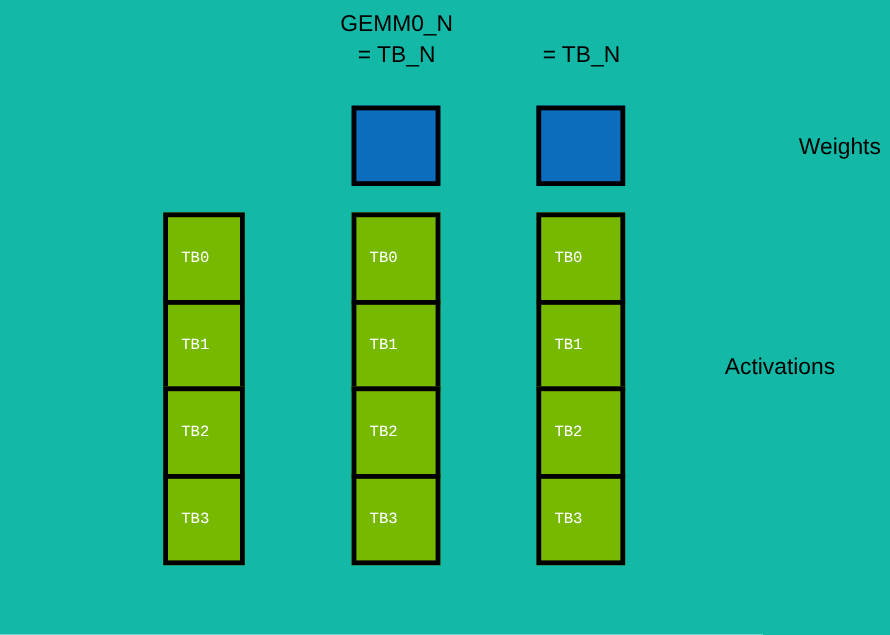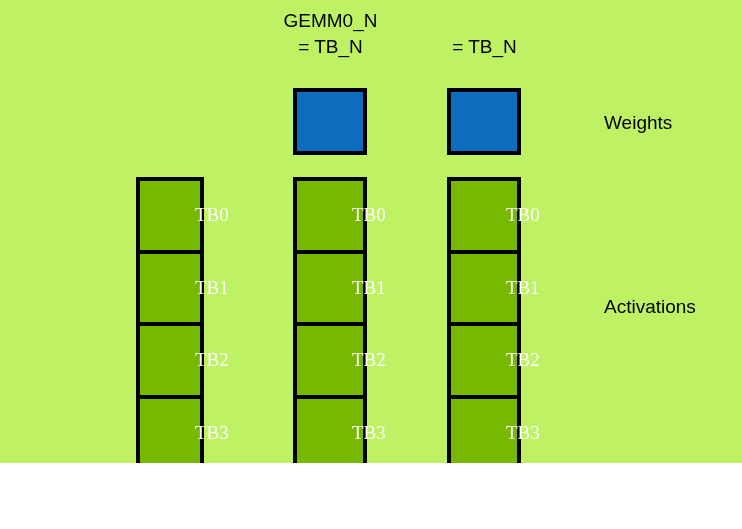--- a/index.html
+++ b/index.html
@@ -7,22 +7,22 @@
     margin: 0;
     padding: 0;
     background: #ffffff;
   }
   body {
     font-family: "Liberation Sans", sans-serif;
   }
   #canvas {
     position: relative;
     width: 742px;
-    height: 463px;
-    background: #bef264;
+    height: 529px;
+    background: #14b8a6;
     overflow: hidden;
   }
 
   
   .label {
     position: absolute;
     color: #000000;
     font-family: "Liberation Sans", sans-serif;
     font-size: 19px;
     line-height: 25px;
@@ -46,21 +46,21 @@
     left: 412px;
     top: 8px;
     width: 145px;
   }
 
   
   #weights-label {
     left: 604px;
     top: 110px;
     width: 130px;
-    text-align: left;
+    text-align: right;
   }
   #activations-label {
     left: 604px;
     top: 294px;
     width: 140px;
     text-align: left;
   }
 
   
   #gemm-m-label {
@@ -117,25 +117,24 @@
   }
   .tb-cell:last-child {
     margin-bottom: 0;
   }
   .tb-cell-label {
     position: absolute;
     left: 11px;
     top: 50%;
     transform: translateY(-50%);
     color: #ffffff;
-    font-family: Liberation Serif, serif;
-    font-size: 19px;
+    font-family: Liberation Mono, monospace;
+    font-size: 13px;
     line-height: 22px;
     white-space: pre;
-    margin-left: 44px;
   }
 </style>
 </head>
 <body>
 
 <div id="canvas">
 
   <div class="label center two-line" id="gemm0-n-label"><span>GEMM0_N</span><br><span>= TB_N</span></div>
 
   <div class="label center two-line" id="gemm1-n-label"><br><span>= TB_N</span></div>

